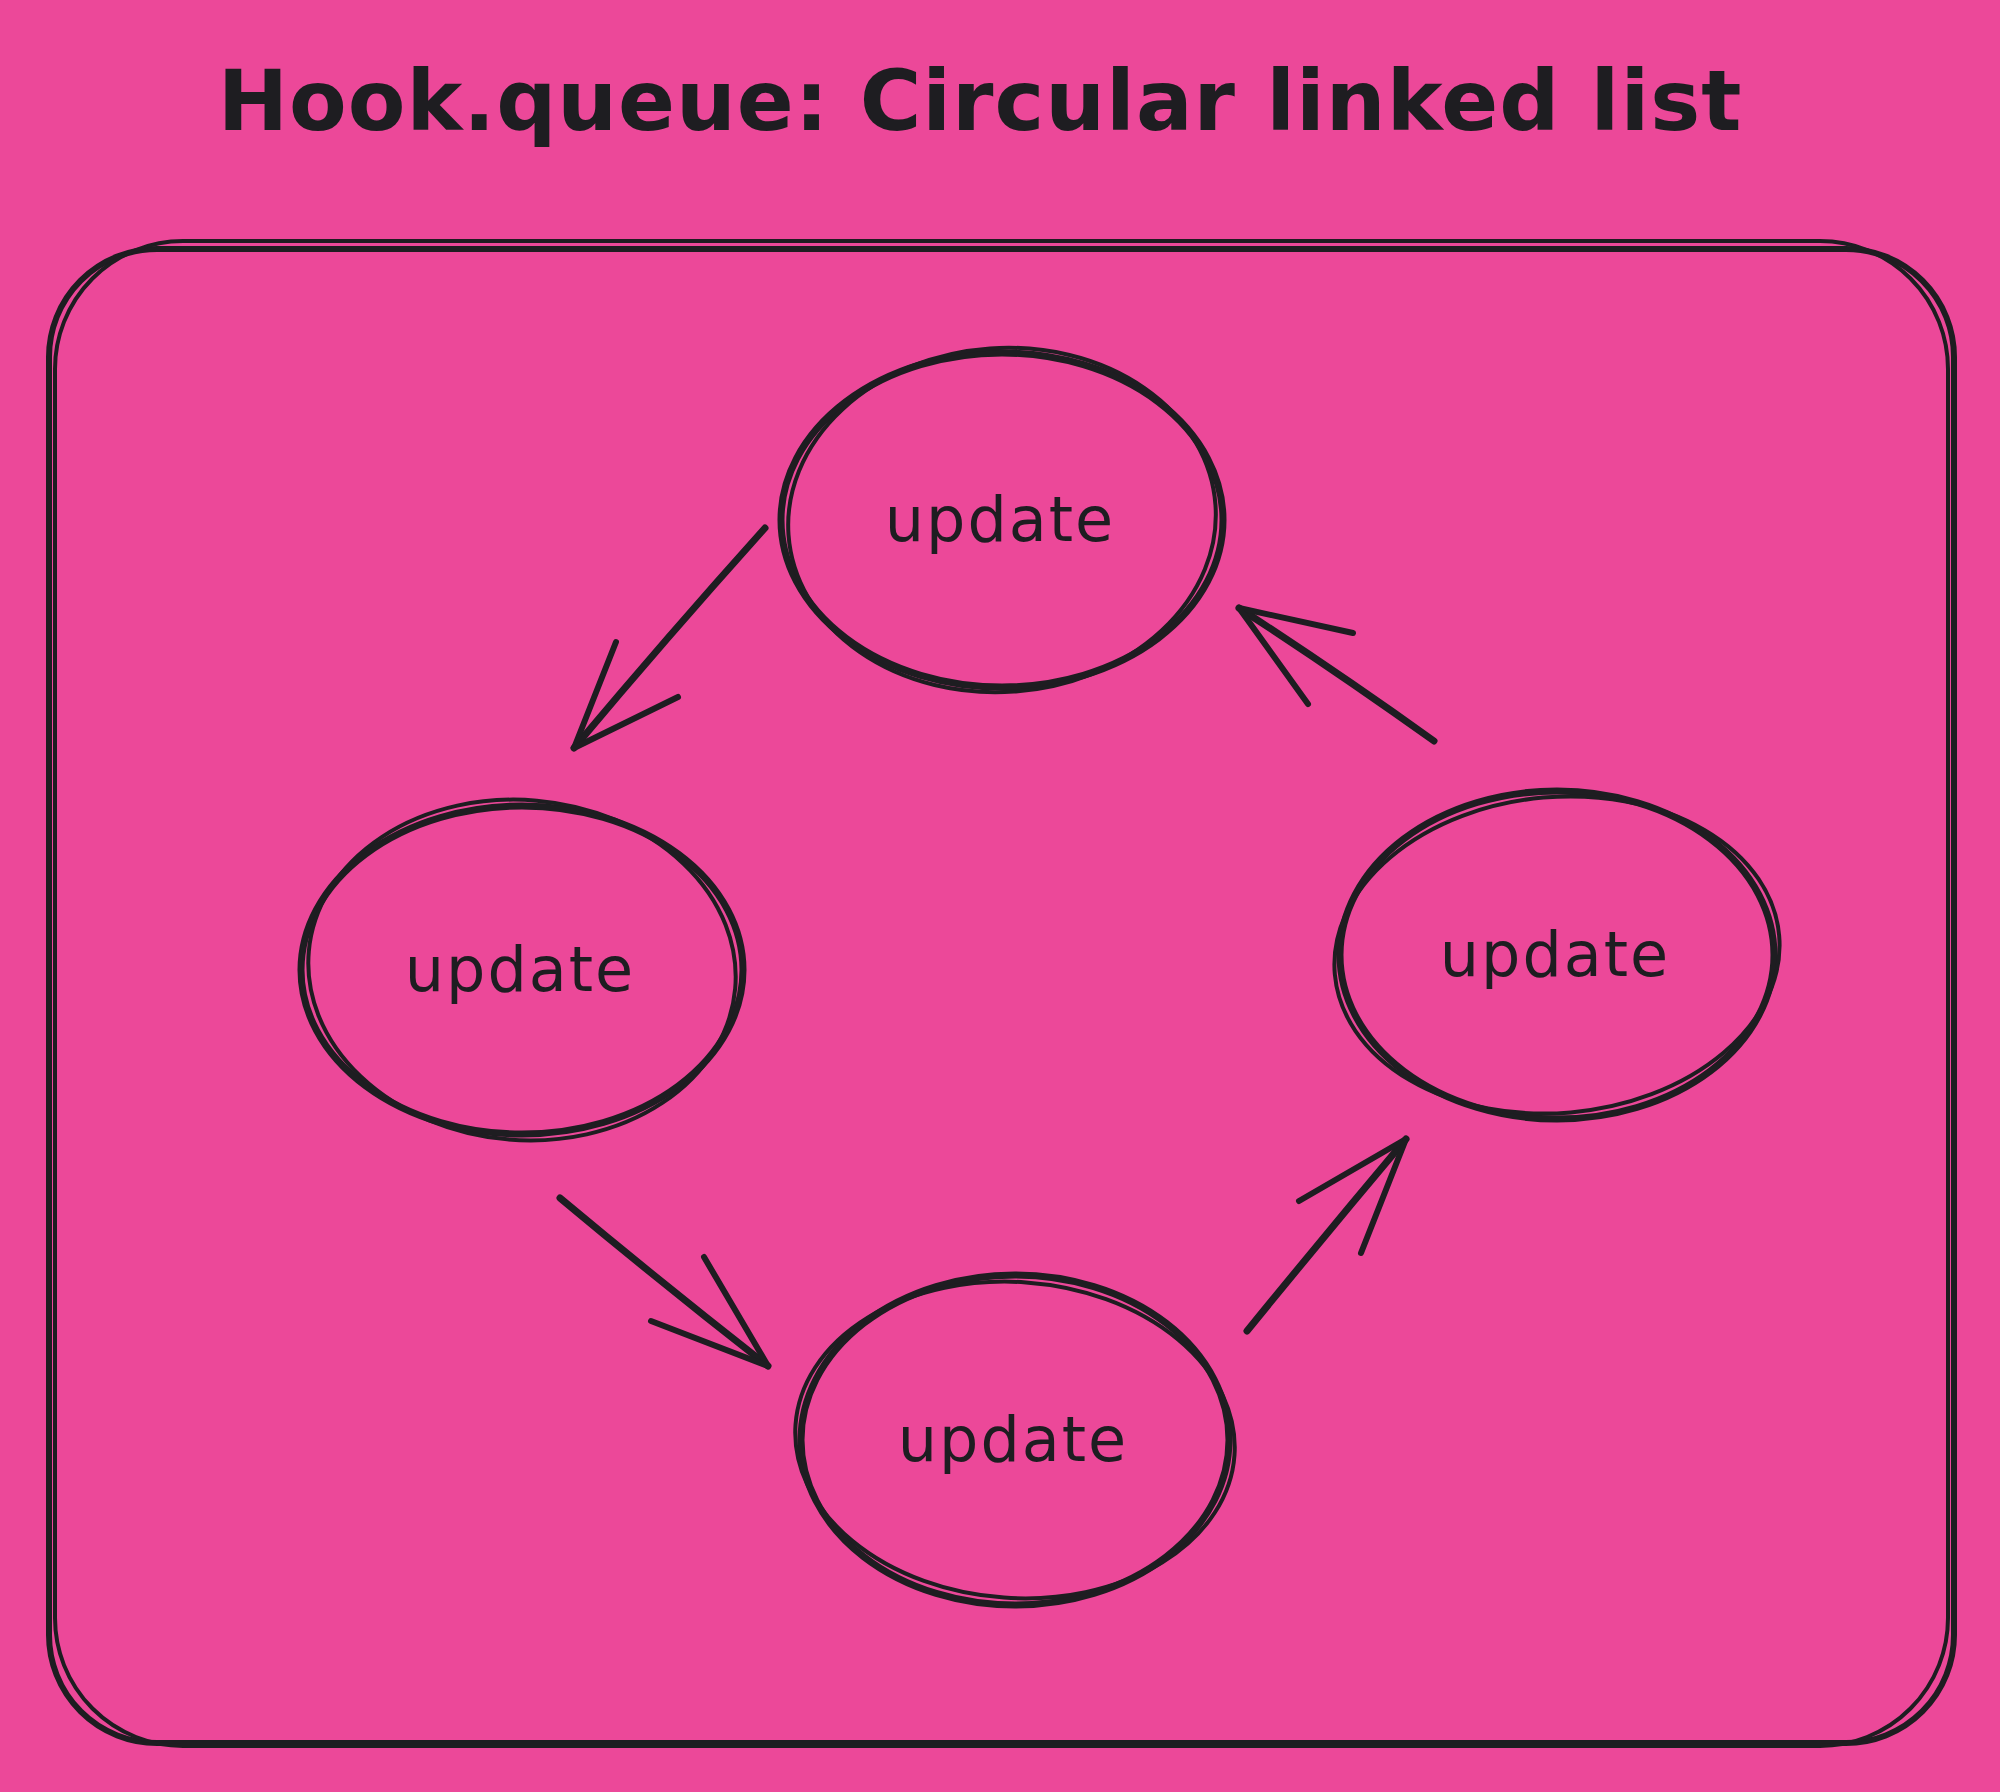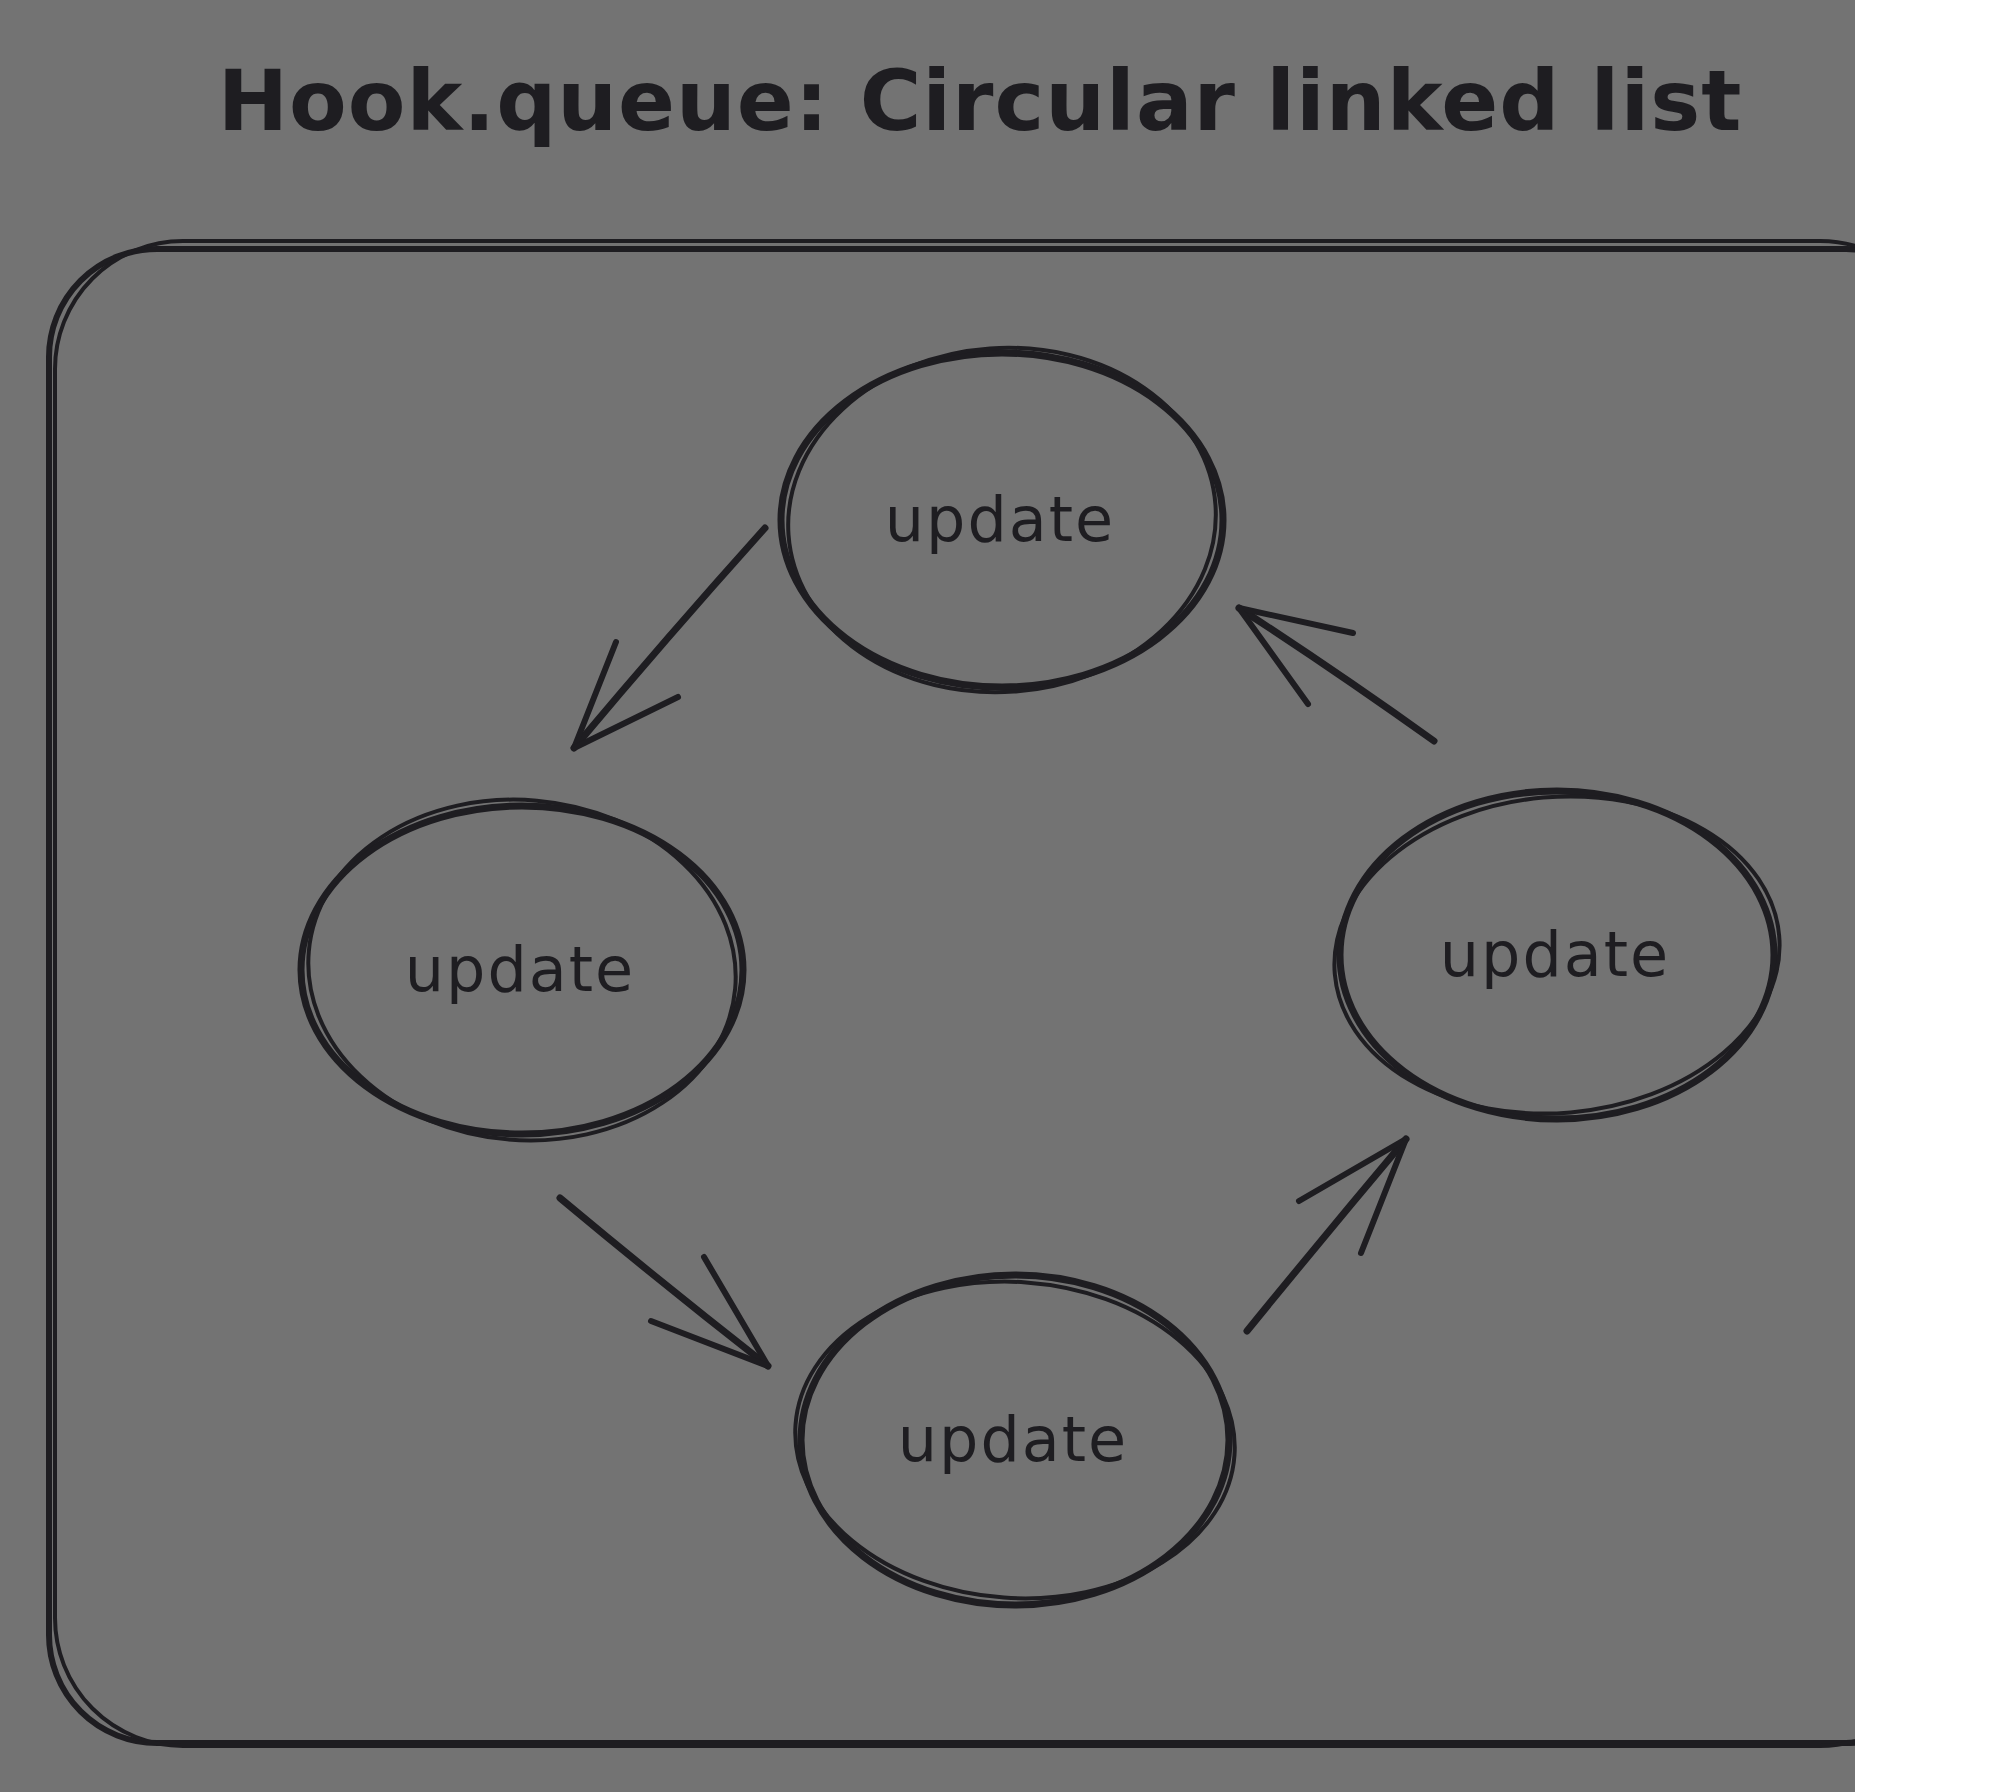--- a/index.html
+++ b/index.html
@@ -5,24 +5,24 @@
   html, body {
     margin: 0;
     padding: 0;
     background: #ffffff;
     width: 2000px;
     height: 1792px;
     font-family: "DejaVu Sans", sans-serif;
   }
   .stage {
     position: relative;
-    width: 1855px;
+    width: 2000px;
     height: 1792px;
     overflow: hidden;
-    background: #737373;
+    background: #ec4899;
   }
   svg.diagram {
     position: absolute;
     left: 0;
     top: 0;
     width: 2000px;
     height: 1792px;
     display: block;
   }
   .ink-stroke {

